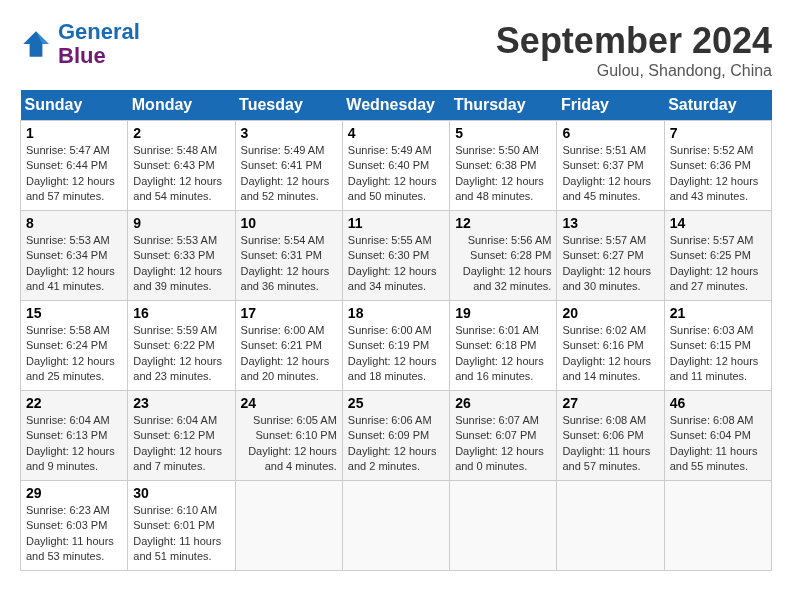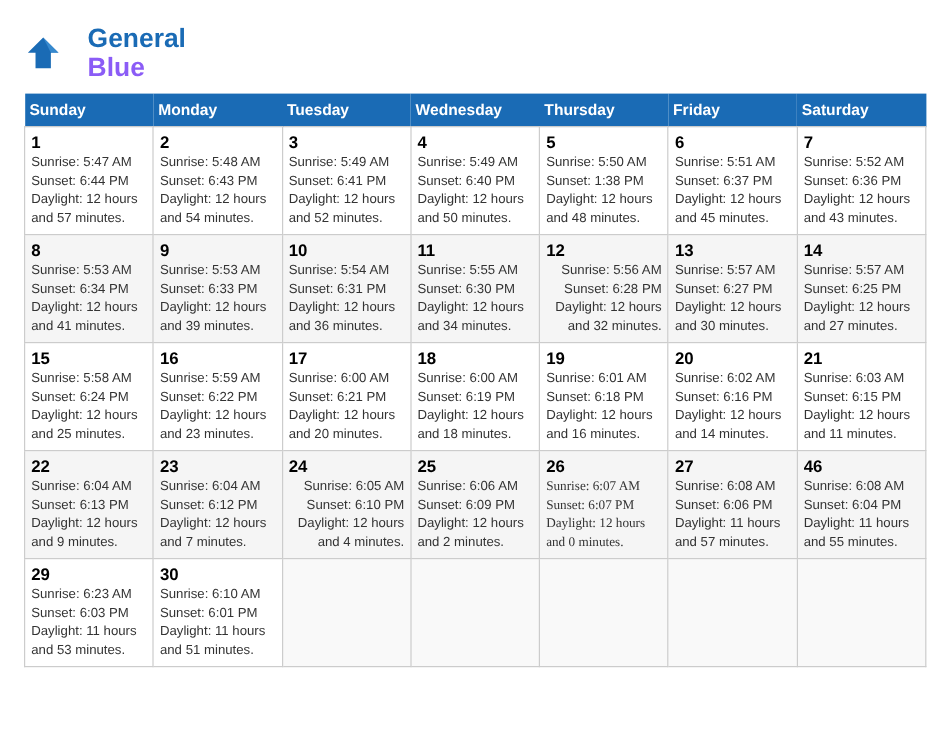--- a/index.html
+++ b/index.html
@@ -12,21 +12,21 @@
     }
     .header {
       display: flex;
       justify-content: space-between;
       align-items: flex-start;
       margin-bottom: 10px;
     }
     .logo {
       display: flex;
       align-items: center;
-      gap: 21px;
+      gap: 6px;
     }
     .logo-text {
       font-size: 22px;
       font-weight: bold;
       color: #333;
       line-height: 1.1;
     }
     .logo-text span {
       color: #1a6bb5;
     }
@@ -49,21 +49,21 @@
     table {
       width: 100%;
       border-collapse: collapse;
       font-size: 11px;
     }
     thead tr th {
       background-color: #1a6bb5;
       color: #fff;
       padding: 6px 4px;
       text-align: left;
-      font-size: 13px;
+      font-size: 16px;
       font-weight: bold;
     }
     tbody tr td {
       border: 1px solid #ccc;
       vertical-align: top;
       padding: 4px 5px;
       height: 90px;
       width: 107px;
       background: #fff;
     }
@@ -89,22 +89,26 @@
 <body>
 
 <div class="header">
   <div class="logo">
     <svg class="logo-icon" viewBox="0 0 40 40">
       <polygon points="20,4 36,20 28,20 28,36 12,36 12,20 4,20" fill="#1a6bb5"></polygon>
       <polygon points="20,4 36,20 28,20" fill="#4a9de0" opacity="0.6"></polygon>
     </svg>
     <div class="logo-text">
       <span>General</span><br>
-      <span style="color:#8b5cf6;margin-top:16px;">Blue</span>
+      <span style="color:#701a75;margin-top:16px;">Blue</span>
     </div>
+  </div>
+  <div class="title-block">
+    <div class="month-title">September 2024</div>
+    <div class="subtitle">Gulou, Shandong, China</div>
   </div>
 </div>
 
 <table>
   <thead>
     <tr id="weekday-header">
     <th>Sunday</th>
         <th>Monday</th>
         <th>Tuesday</th>
         <th>Wednesday</th>
@@ -139,21 +143,21 @@
         <td>
           <span class="day-num">4</span>
           <div class="day-info" style="white-space: pre-line;">Sunrise: 5:49 AM
 Sunset: 6:40 PM
 Daylight: 12 hours
 and 50 minutes.</div>
         </td>
         <td>
           <span class="day-num">5</span>
           <div class="day-info" style="white-space: pre-line;">Sunrise: 5:50 AM
-Sunset: 1:38 PM
+Sunset: 6:38 PM
 Daylight: 12 hours
 and 48 minutes.</div>
         </td>
         <td>
           <span class="day-num">6</span>
           <div class="day-info" style="white-space: pre-line;">Sunrise: 5:51 AM
 Sunset: 6:37 PM
 Daylight: 12 hours
 and 45 minutes.</div>
         </td>
@@ -291,21 +295,21 @@
         </td>
         <td>
           <span class="day-num">25</span>
           <div class="day-info" style="white-space: pre-line;">Sunrise: 6:06 AM
 Sunset: 6:09 PM
 Daylight: 12 hours
 and 2 minutes.</div>
         </td>
         <td>
           <span class="day-num">26</span>
-          <div class="day-info" style="white-space: pre-line; font-family: Liberation Serif, serif;">Sunrise: 6:07 AM
+          <div class="day-info" style="white-space: pre-line;">Sunrise: 6:07 AM
 Sunset: 6:07 PM
 Daylight: 12 hours
 and 0 minutes.</div>
         </td>
         <td>
           <span class="day-num">27</span>
           <div class="day-info" style="white-space: pre-line;">Sunrise: 6:08 AM
 Sunset: 6:06 PM
 Daylight: 11 hours
 and 57 minutes.</div>

